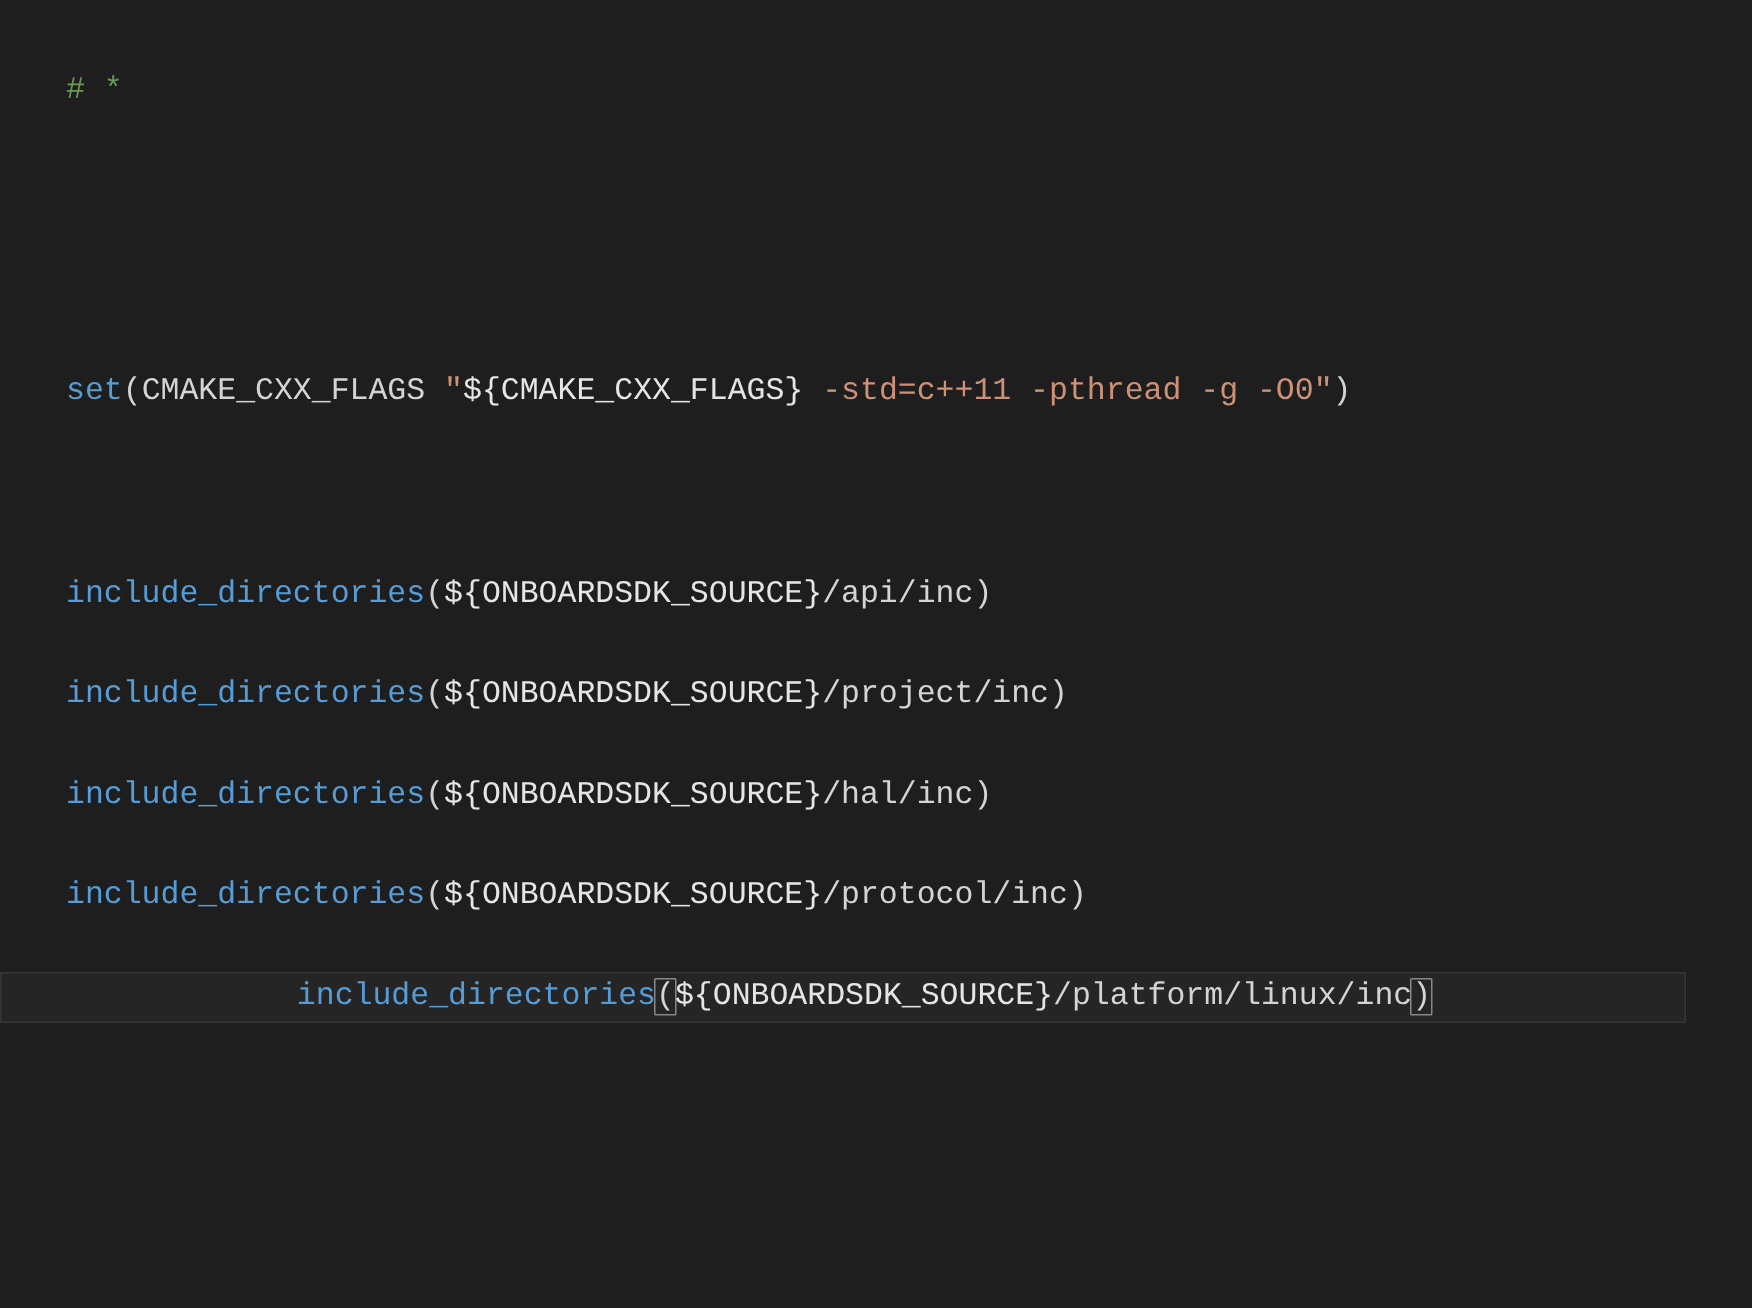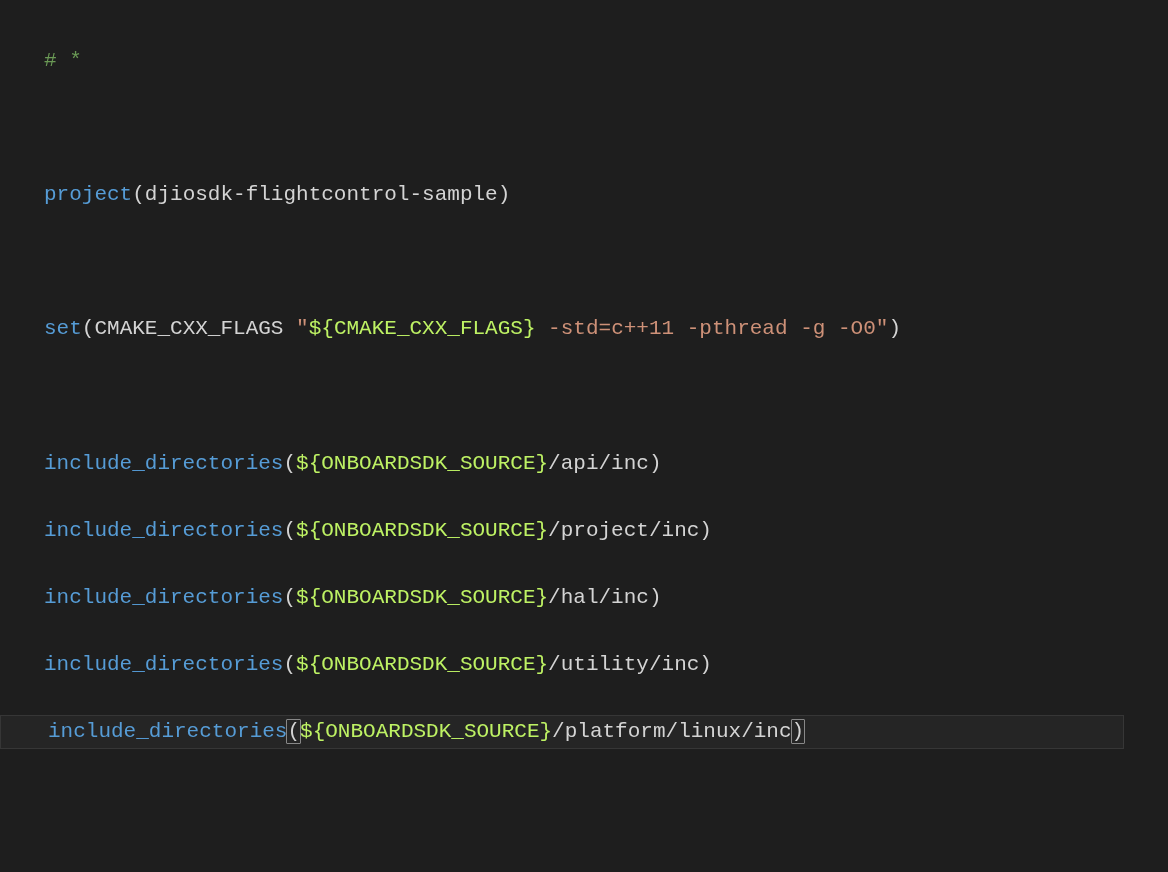--- a/index.html
+++ b/index.html
@@ -15,49 +15,49 @@
   }
   .editor {
     padding: 10px 0 0 44px;
     white-space: pre;
   }
   .line { display: block; height: 33.6px; position: relative; }
   .line.highlight {
     background: rgba(255,255,255,0.035);
     box-shadow: inset 0 0 0 1px rgba(255,255,255,0.08);
     margin-left: -44px;
-    padding-left: 48px;
+    padding-left: 28px;
     width: 100%;
+    text-align: center;
   }
   .comment { color: #6a9955; }
   .func { color: #569cd6; }
-  .var { color: #bef264; }
+  .var { color: #e5e5e5; }
   .string { color: #ce9178; }
   .punct { color: #d4d4d4; }
   .text { color: #d4d4d4; }
   .paren-hl {
     border: 1px solid #888;
     margin: -1px;
     border-radius: 1px;
   }
 </style>
 </head>
 <body>
 
 <div class="editor">
 <span class="line"><span class="comment"># *</span></span>
 <span class="line"></span>
-<span class="line"><span class="func">project</span><span class="punct">(</span><span class="text">djiosdk-flightcontrol-sample</span><span class="punct">)</span></span>
 <span class="line"></span>
 <span class="line"><span class="func">set</span><span class="punct">(</span><span class="text">CMAKE_CXX_FLAGS</span><span class="text"> </span><span class="string">"</span><span class="var">${CMAKE_CXX_FLAGS}</span><span class="string"> -std=c++11 -pthread -g -O0"</span><span class="punct">)</span></span>
 <span class="line"></span>
 <span class="line"><span class="func">include_directories</span><span class="punct">(</span><span class="var">${ONBOARDSDK_SOURCE}</span><span class="text">/api/inc</span><span class="punct">)</span></span>
 <span class="line"><span class="func">include_directories</span><span class="punct">(</span><span class="var">${ONBOARDSDK_SOURCE}</span><span class="text">/project/inc</span><span class="punct">)</span></span>
 <span class="line"><span class="func">include_directories</span><span class="punct">(</span><span class="var">${ONBOARDSDK_SOURCE}</span><span class="text">/hal/inc</span><span class="punct">)</span></span>
-<span class="line"><span class="func">include_directories</span><span class="punct">(</span><span class="var">${ONBOARDSDK_SOURCE}</span><span class="text">/utility/inc</span><span class="punct">)</span></span>
+<span class="line"><span class="func">include_directories</span><span class="punct">(</span><span class="var">${ONBOARDSDK_SOURCE}</span><span class="text">/protocol/inc</span><span class="punct">)</span></span>
 <span class="line highlight"><span class="func">include_directories</span><span class="punct paren-hl">(</span><span class="var">${ONBOARDSDK_SOURCE}</span><span class="text">/platform/linux/inc</span><span class="punct paren-hl">)</span></span>
 <span class="line"></span>
 
 
 
 
 
 
 
 

